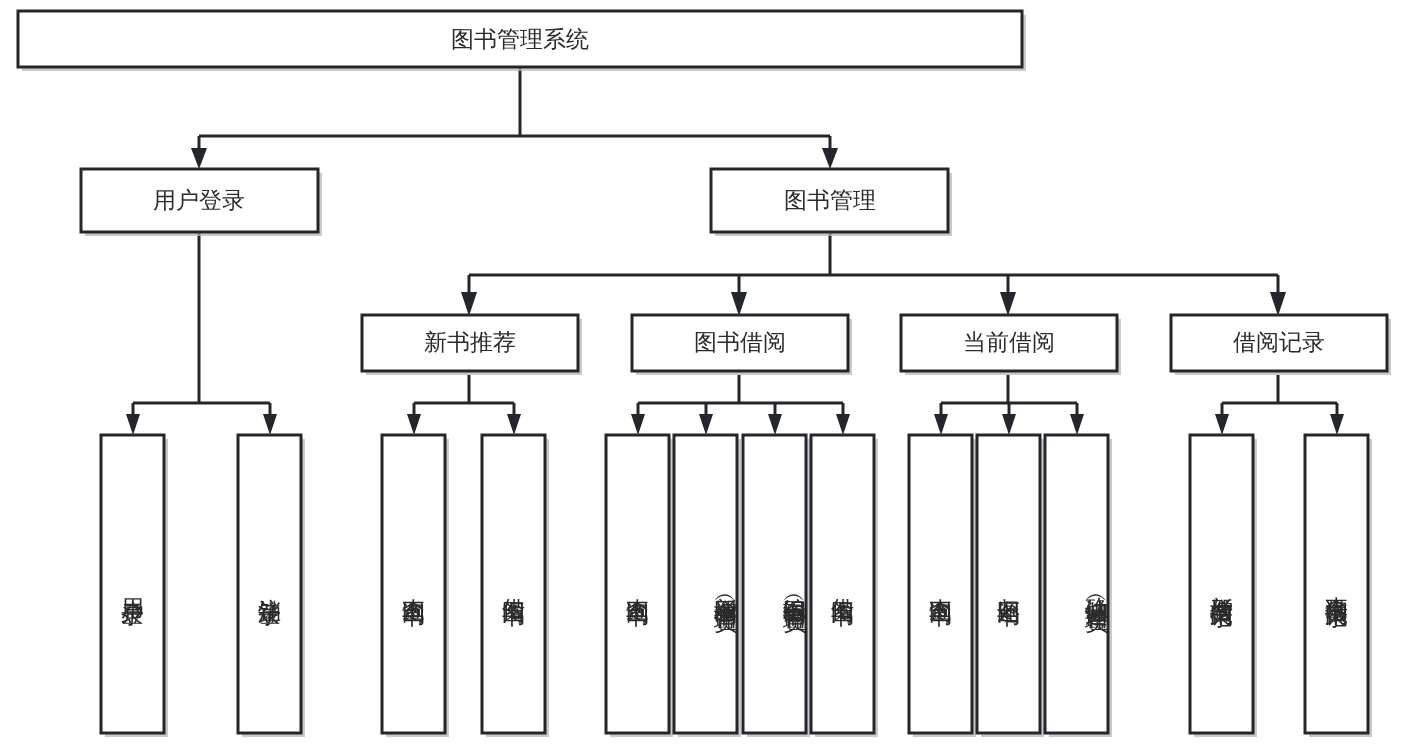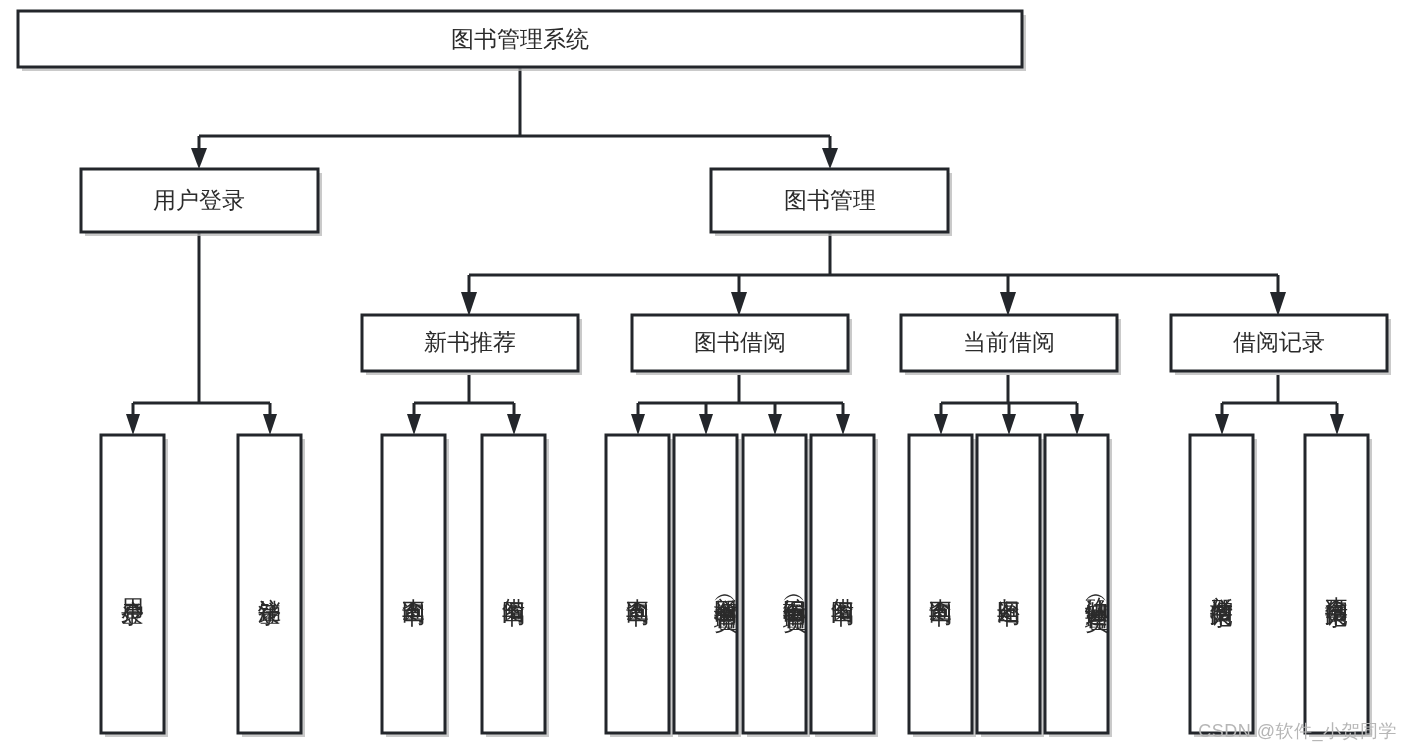--- a/index.html
+++ b/index.html
@@ -215,14 +215,13 @@
   <div class="node-label-v" style="left:606px; top:435px; width:63px; height:298px;">查询图书</div>
   <div class="node-label-v" style="left:674px; top:435px; width:63px; height:298px; align-items:flex-start; padding-top:8px; box-sizing:border-box;">新增图书（管理员）</div>
   <div class="node-label-v" style="left:743px; top:435px; width:63px; height:298px; align-items:flex-start; padding-top:8px; box-sizing:border-box;">编辑图书（管理员）</div>
   <div class="node-label-v" style="left:811px; top:435px; width:63px; height:298px;">借阅图书</div>
   <div class="node-label-v" style="left:909px; top:435px; width:63px; height:298px;">查询图书</div>
   <div class="node-label-v" style="left:977px; top:435px; width:63px; height:298px;">归还图书</div>
   <div class="node-label-v" style="left:1045px; top:435px; width:63px; height:298px; align-items:flex-start; padding-top:8px; box-sizing:border-box;">确认归还（管理员）</div>
   <div class="node-label-v" style="left:1190px; top:435px; width:63px; height:298px;">新增借阅记录</div>
   <div class="node-label-v" style="left:1305px; top:435px; width:63px; height:298px;">查询借阅记录</div>
 
-  <div class="watermark">CSDN @软件_小贺同学</div>
 </div>
 
 </body></html>

